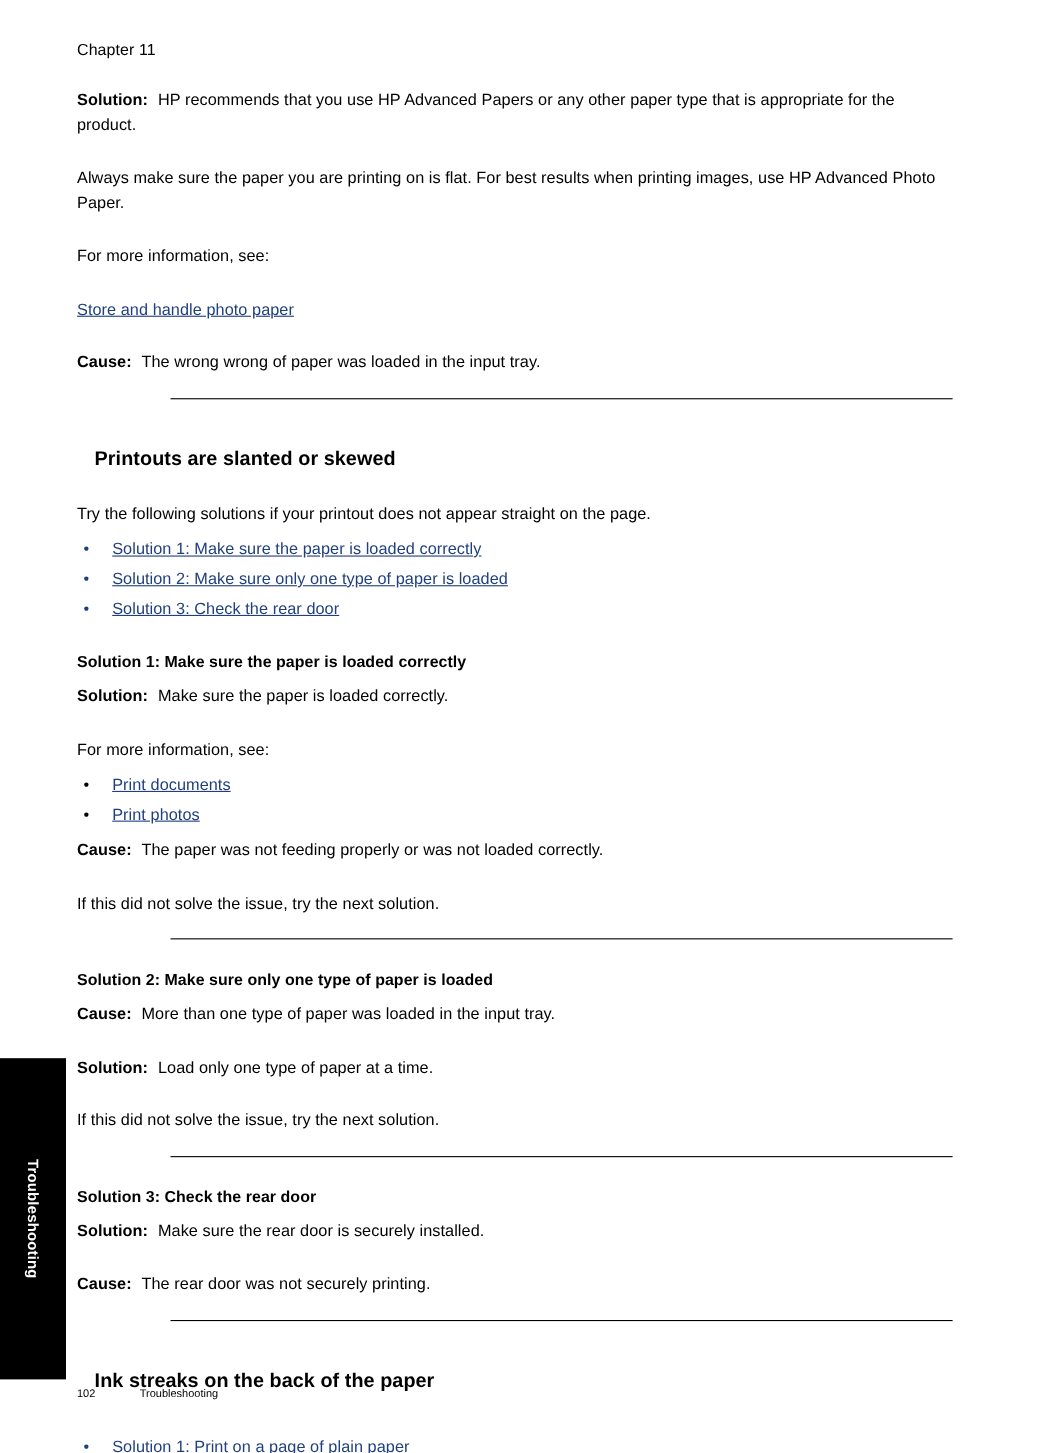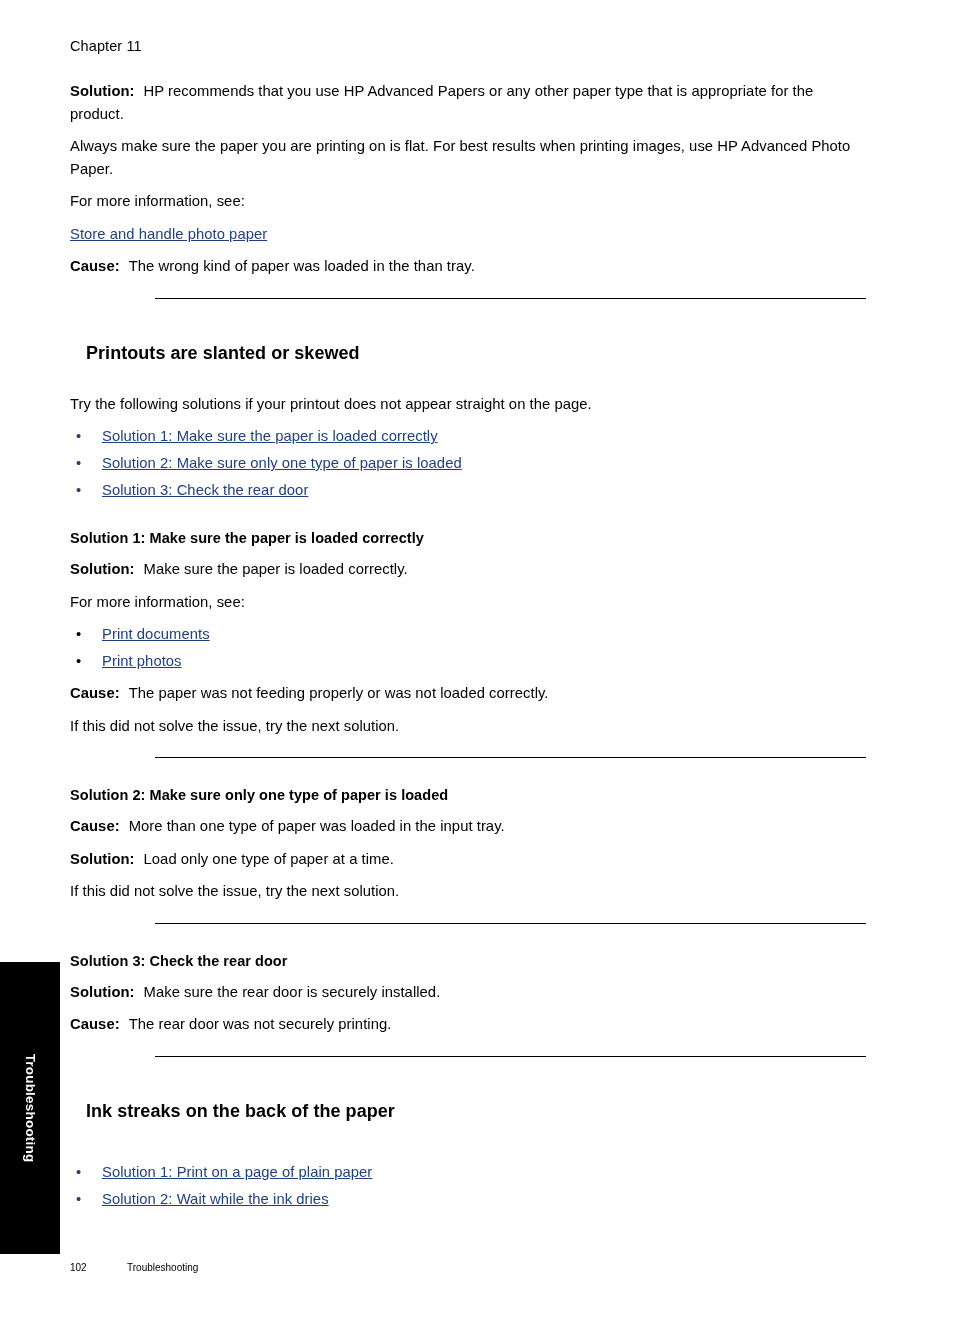--- a/index.html
+++ b/index.html
@@ -64,21 +64,21 @@
     letter-spacing: 0.05px;
   }
 
   p.body {
     font-size: 14.8px;
     line-height: 22.5px;
     margin: 0;
     letter-spacing: 0.05px;
   }
 
-  p.body + p.body { margin-top: 10px; }
+  p.body + p.body { margin-top: 26px; }
 
   .lbl {
     font-weight: bold;
   }
   .lbl-gap { display: inline-block; width: 9px; }
 
   
   ul.linklist {
     list-style: none;
     margin: 0;
@@ -175,21 +175,21 @@
     <div>
       <p class="body indent-1">
         <span class="lbl">Solution:</span><span class="lbl-gap"></span><span>HP recommends that you use HP Advanced Papers or any other paper type that is appropriate for the product.</span>
       </p>
       <p class="body indent-1">Always make sure the paper you are printing on is flat. For best results when printing images, use HP Advanced Photo Paper.</p>
       <p class="body indent-1">For more information, see:</p>
       <p class="body indent-1">
         <a class="xref" href="#">Store and handle photo paper</a>
       </p>
       <p class="body indent-1">
-        <span class="lbl">Cause:</span><span class="lbl-gap"></span><span>The wrong kind of paper was loaded in the than tray.</span>
+        <span class="lbl">Cause:</span><span class="lbl-gap"></span><span>The wrong wrong of paper was loaded in the input tray.</span>
       </p>
     </div>
 
     <div class="spacer-m"></div>
     <hr class="divider">
     <div class="spacer-l"></div>
 
     <h1 class="section-heading">Printouts are slanted or skewed</h1>
 
     <div class="spacer-s"></div>

